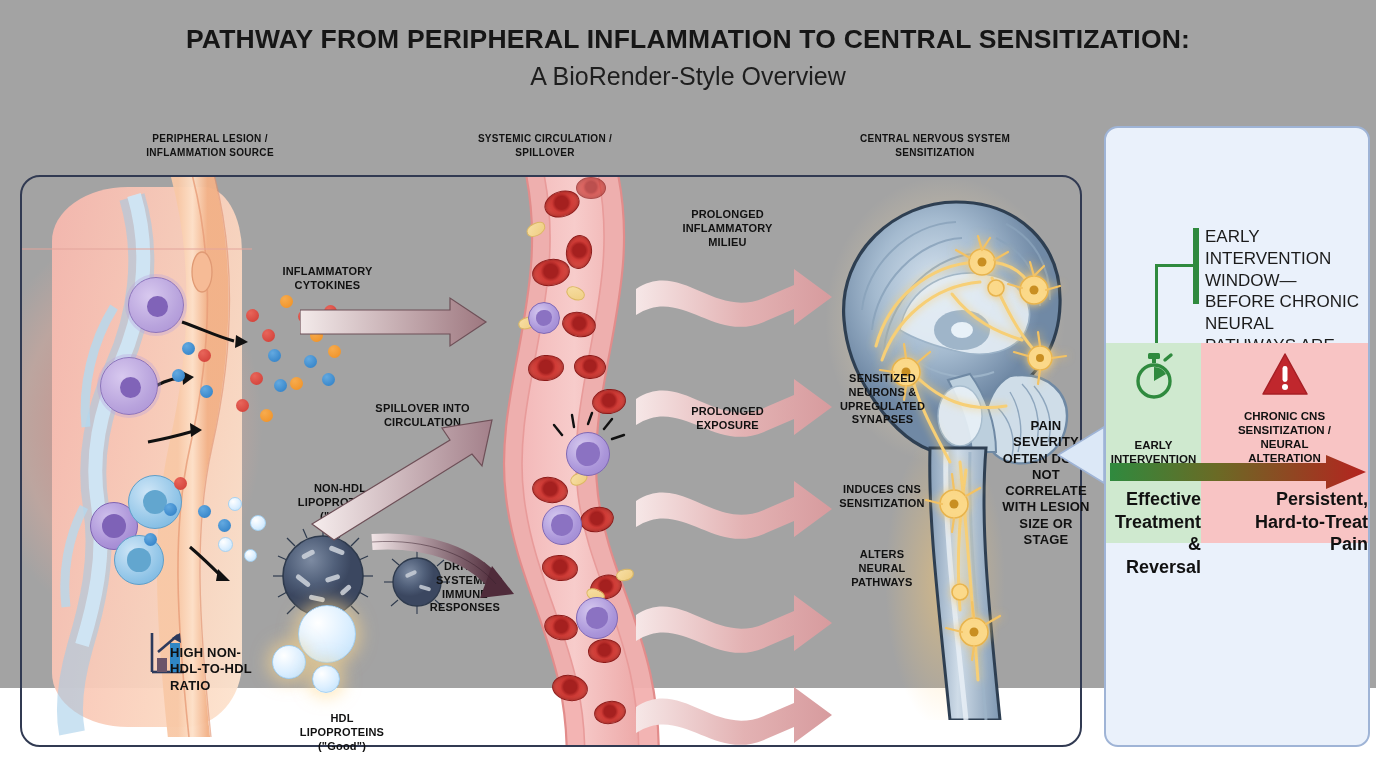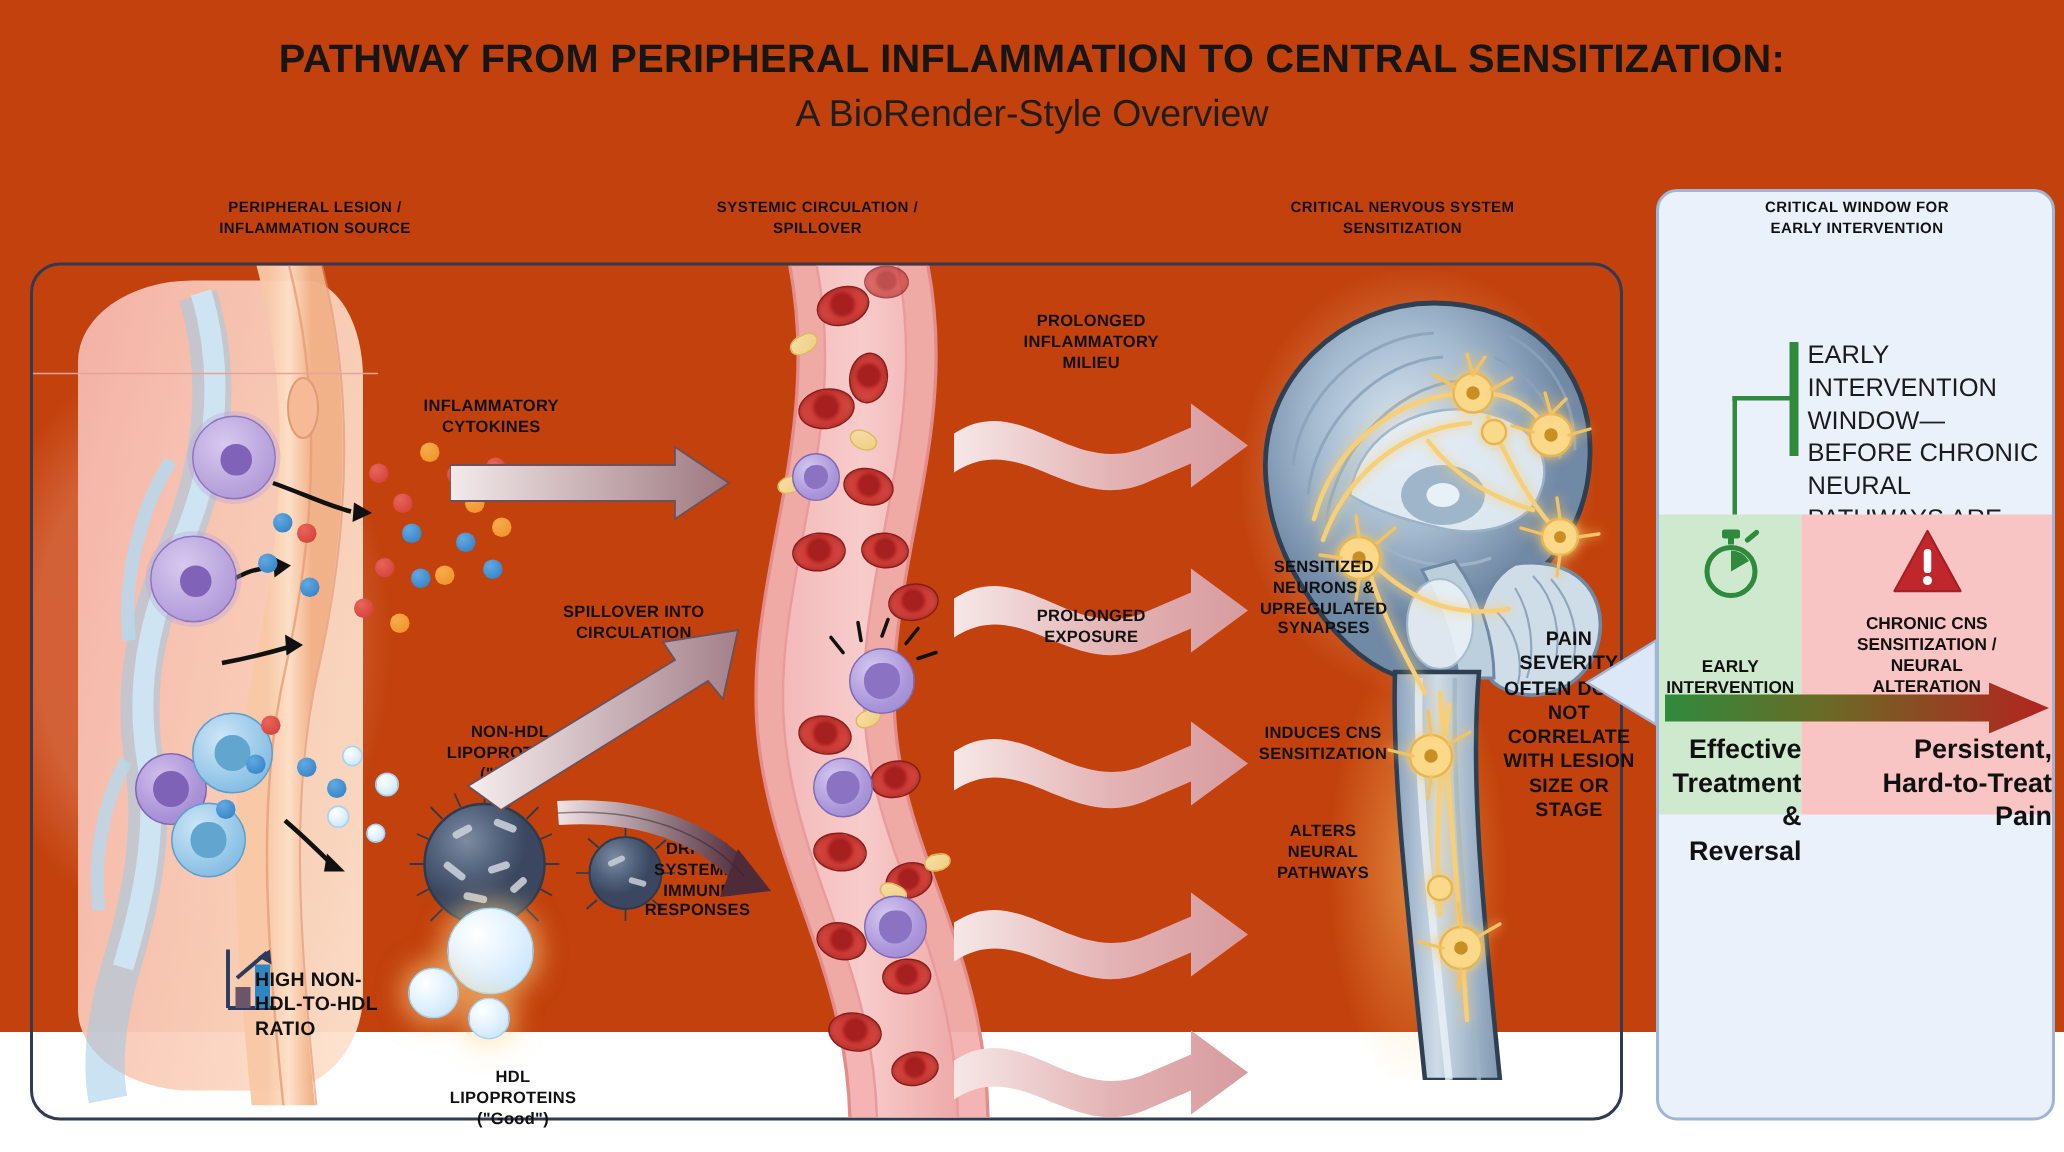--- a/index.html
+++ b/index.html
@@ -2,21 +2,21 @@
 <html><head>
 <meta charset="utf-8">
 <style>
   * { box-sizing: border-box; margin: 0; padding: 0; }
   html, body {
     width: 1376px; height: 768px;
     background: #ffffff;
     font-family: "Liberation Sans", sans-serif;
     overflow: hidden;
   }
-  #stage { position: relative; width: 1376px; height: 688px; background: #c2410c; }
+  #stage { position: relative; width: 1376px; height: 688px; background: #a3a3a3; }
 
   
   .title-main {
     position: absolute; left: 0; top: 24px; width: 1376px;
     text-align: center; font-size: 26.5px; font-weight: bold;
     letter-spacing: .2px; color: #161616;
   }
   .title-sub {
     position: absolute; left: 0; top: 62px; width: 1376px;
     text-align: center; font-size: 25px; font-weight: 400; color: #1e1e1e;
@@ -200,21 +200,21 @@
 
 <div id="stage">
 
   <div class="title-main">PATHWAY FROM PERIPHERAL INFLAMMATION TO CENTRAL SENSITIZATION:</div>
   <div class="title-sub">A BioRender-Style Overview</div>
 
   <div class="sec-head" id="head-peripheral" style="white-space: pre-line;">PERIPHERAL LESION /
 INFLAMMATION SOURCE</div>
   <div class="sec-head" id="head-systemic" style="white-space: pre-line;">SYSTEMIC CIRCULATION /
 SPILLOVER</div>
-  <div class="sec-head" id="head-cns" style="white-space: pre-line;">CRITICAL NERVOUS SYSTEM
+  <div class="sec-head" id="head-cns" style="white-space: pre-line;">CENTRAL NERVOUS SYSTEM
 SENSITIZATION</div>
 
   <div id="main-panel"></div>
 
   <div id="tissue-art">
     <div class="tissue-glow"></div>
     <div class="tissue-body"></div>
 
     <svg width="330" height="560" style="position:absolute;left:0;top:0;">
       <defs>
@@ -599,22 +599,20 @@
 CORRELATE
 WITH LESION
 SIZE OR
 STAGE</div>
 
   <svg id="pain-connector" viewBox="0 0 58 62">
     <polygon points="56,2 10,30 56,58" fill="#dce8f7" stroke="#9fb4d6" stroke-width="1.6"></polygon>
   </svg>
 
   <div id="critical-panel"></div>
-  <div class="sec-head" id="critical-inner-head" style="white-space: pre-line;">CRITICAL WINDOW FOR
-EARLY INTERVENTION</div>
 
   <div id="green-bar"></div>
   <div id="green-connector-h"></div>
   <div id="green-connector-v"></div>
   <div id="cw-note">EARLY INTERVENTION WINDOW—BEFORE CHRONIC NEURAL PATHWAYS ARE ALTERED</div>
 
   <div id="cw-split">
     <div class="cw-col cw-green">
       <div class="cw-icon-wrap">
         <svg width="46" height="50" viewBox="0 0 46 50">

